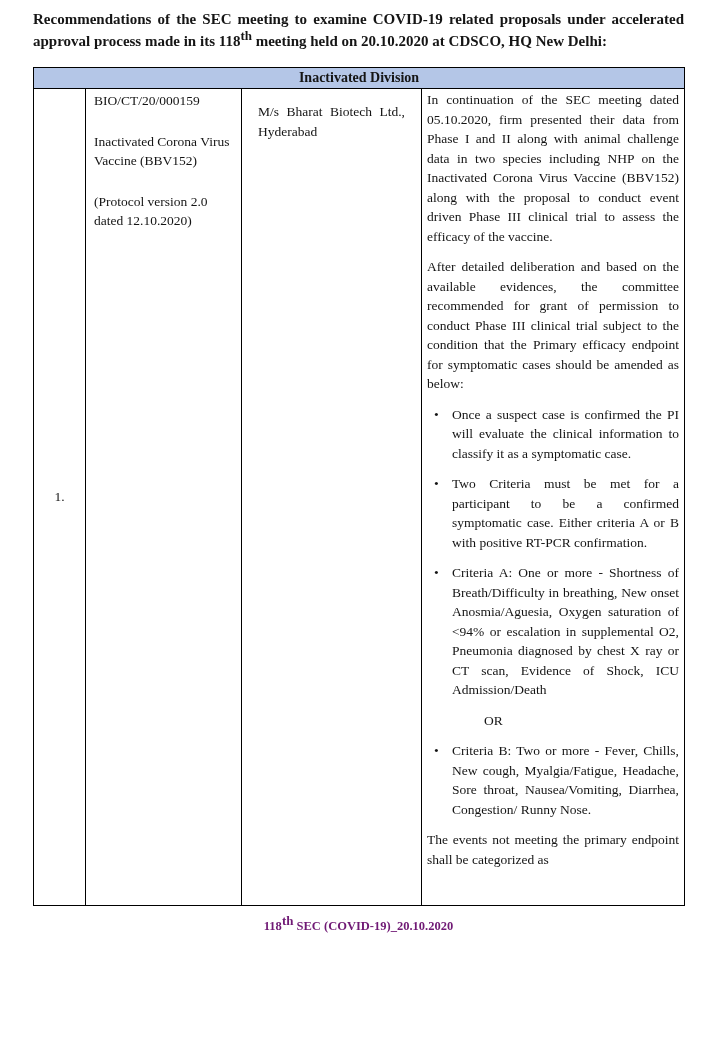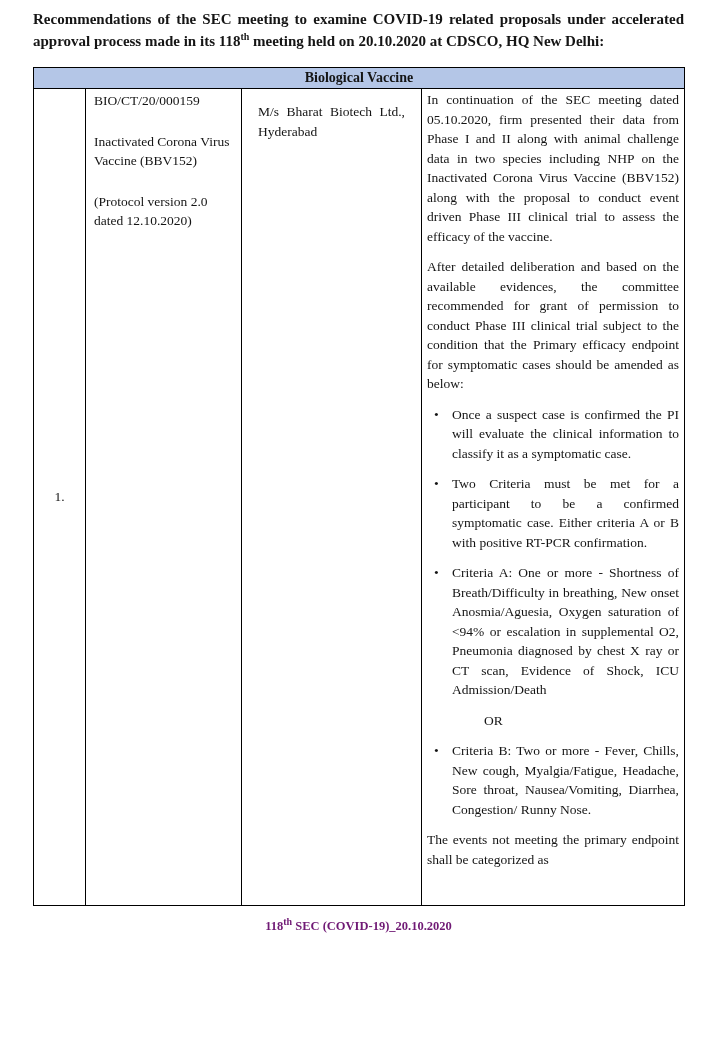--- a/index.html
+++ b/index.html
@@ -14,21 +14,21 @@
     color:#111111;
   }
   .doc-title {
     margin:0 0 15px 0;
     font-size:15px;
     font-weight:bold;
     line-height:21.5px;
     text-align:justify;
     color:#151515;
   }
-  sup { font-size:10px; line-height:0; }
+  sup { font-size:13px; line-height:0; }
   table.rec-table {
     width:651px;
     border-collapse:collapse;
     table-layout:fixed;
   }
   .rec-table th, .rec-table td {
     border:1px solid var(--border, #000);
     font-size:13.5px;
     color:#141414;
   }
@@ -112,21 +112,21 @@
 
   <table class="rec-table">
     <colgroup>
       <col style="width:52px">
       <col style="width:156px">
       <col style="width:180px">
       <col style="width:263px">
     </colgroup>
     <thead>
       <tr class="division-row">
-        <td colspan="4">Biological Vaccine</td>
+        <td colspan="4">Inactivated Division</td>
       </tr>
     </thead>
     <tbody>
       <tr class="data-row">
         <td class="cell-agenda"><span>1.</span></td>
         <td class="cell-file">
           <p>BIO/CT/20/000159</p>
           <p>Inactivated Corona Virus Vaccine (BBV152)</p>
           <p>(Protocol version 2.0 dated 12.10.2020)</p>
         </td>

